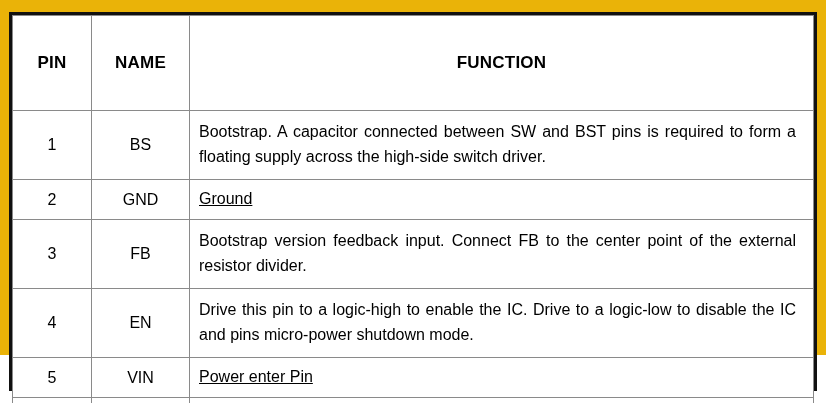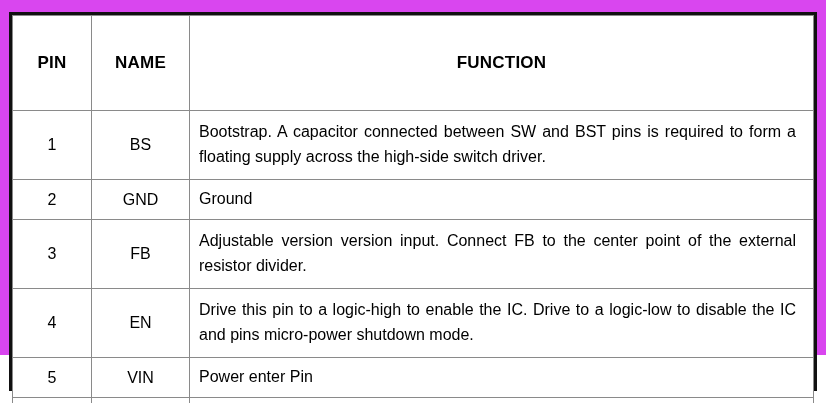--- a/index.html
+++ b/index.html
@@ -12,21 +12,21 @@
     height: 403px;
     font-family: "Liberation Sans", sans-serif;
     color: #000000;
     overflow: hidden;
   }
 
   .page {
     position: relative;
     width: 826px;
     height: 355px;
-    background: #d946ef;
+    background: #eab308;
   }
 
   
   .pin-table-wrap {
     position: absolute;
     left: 9px;
     top: 12px;
     width: 808px;
     height: 379px;
     box-sizing: border-box;
@@ -83,20 +83,21 @@
     padding: 4px 17px 4px 9px;
     color: #000000;
   }
 
   tbody tr.row-tall td { height: 60px; }
   tbody tr.row-short td { height: 31px; }
 
   
   tbody tr.row-short td.func-cell {
     text-align: left;
+    text-decoration: underline;
   }
 </style>
 </head>
 <body>
 
 <div class="page">
 
   <div class="pin-table-wrap">
     <table class="pin-table">
       <colgroup>
@@ -121,21 +122,21 @@
 
         <tr class="row-short">
           <td class="pin-cell">2</td>
           <td class="name-cell">GND</td>
           <td class="func-cell">Ground</td>
         </tr>
 
         <tr class="row-tall">
           <td class="pin-cell">3</td>
           <td class="name-cell">FB</td>
-          <td class="func-cell">Adjustable version version input. Connect FB to the center point of the external resistor divider.</td>
+          <td class="func-cell">Bootstrap version feedback input. Connect FB to the center point of the external resistor divider.</td>
         </tr>
 
         <tr class="row-tall">
           <td class="pin-cell">4</td>
           <td class="name-cell">EN</td>
           <td class="func-cell">Drive this pin to a logic-high to enable the IC. Drive to a logic-low to disable the IC and pins micro-power shutdown mode.</td>
         </tr>
 
         <tr class="row-short">
           <td class="pin-cell">5</td>

